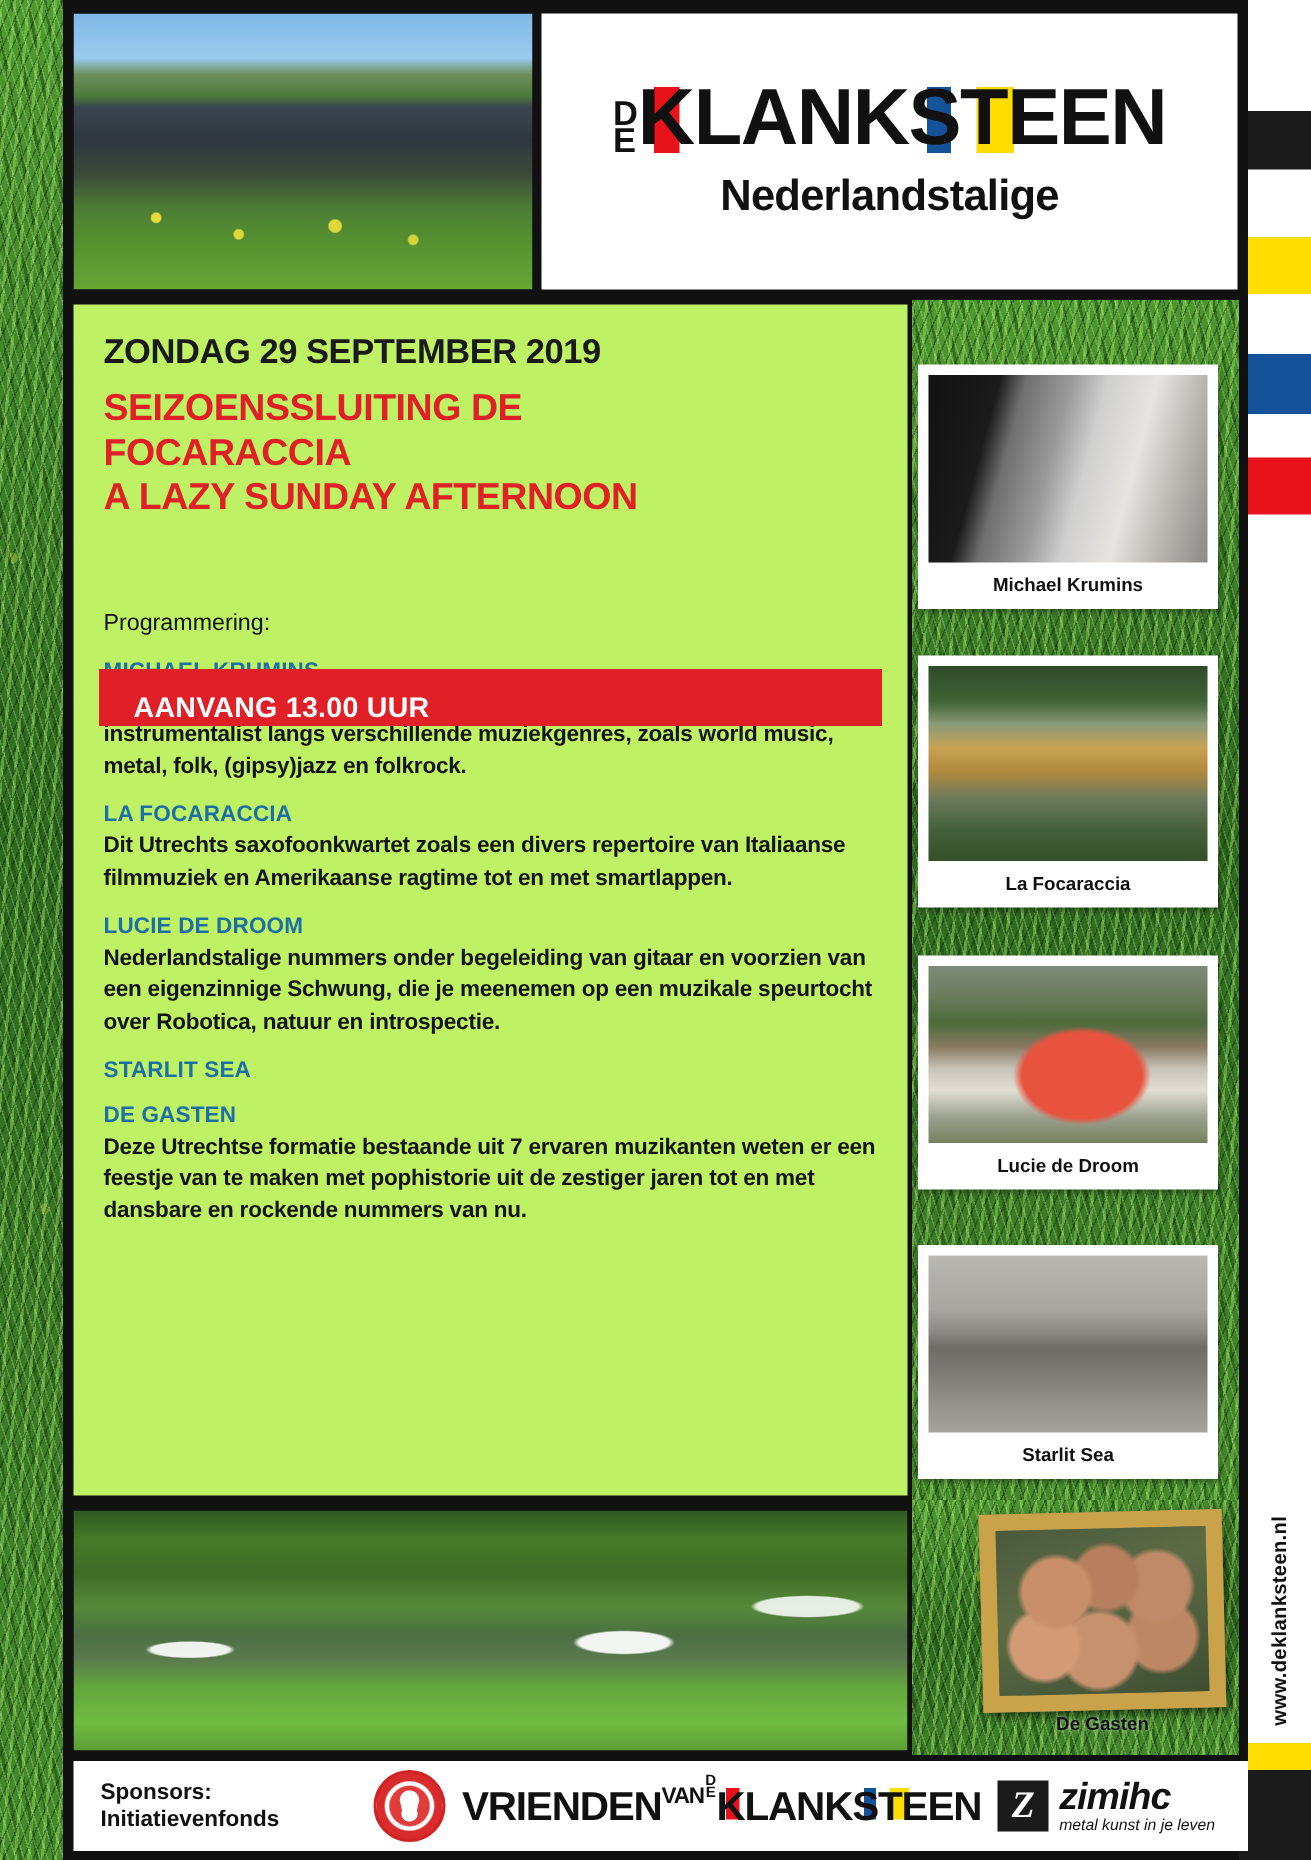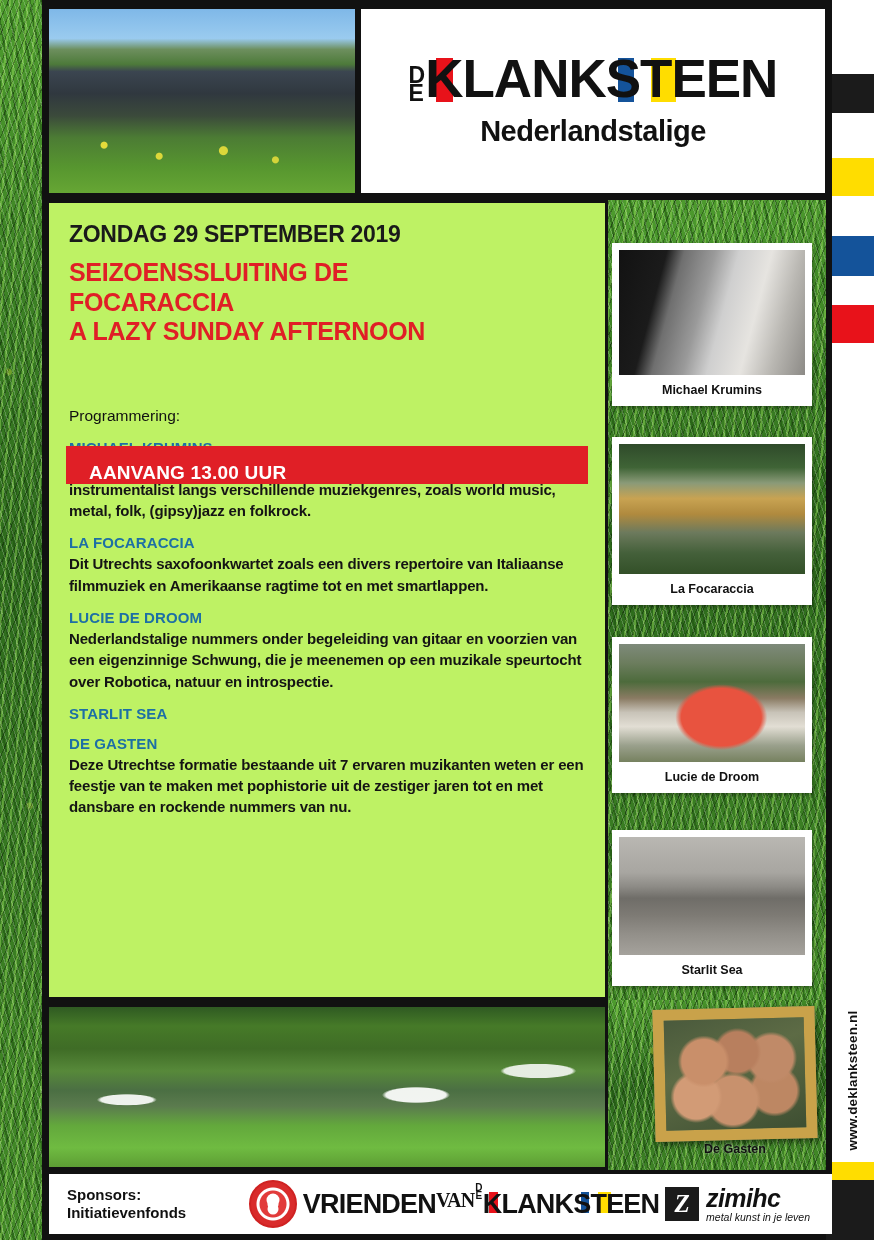--- a/index.html
+++ b/index.html
@@ -245,21 +245,21 @@
   .seal:before{
     content:"";position:absolute;left:50%;top:42%;transform:translate(-50%,-50%);
     width:13px;height:13px;border-radius:50%;
     background:#fff;box-shadow:0 9px 0 -1px #fff;
   }
   .vrienden{
     flex:1 1 auto;text-align:center;display:flex;align-items:flex-start;justify-content:center;
     font-weight:bold;color:#111;letter-spacing:-.8px;
   }
   .vr-big{font-size:27px;}
-  .vr-small{font-size:20px;font-family:Liberation Serif, serif;}
+  .vr-small{font-size:15px;}
   .vr-de{font-size:10px;line-height:.8;display:inline-flex;flex-direction:column;
          transform:translateY(-5px);margin:0 1px;}
   .vr-k{position:relative;font-size:27px;}
   .vr-k .b{position:absolute;top:3px;height:21px;z-index:0;}
   .vr-k .t{position:relative;z-index:1;}
   .zimihc{display:flex;align-items:center;padding-right:22px;}
   .z-mark{
     width:34px;height:34px;background:#1b1b1b;position:relative;flex:0 0 auto;margin-right:7px;
   }
   .z-mark:before{

